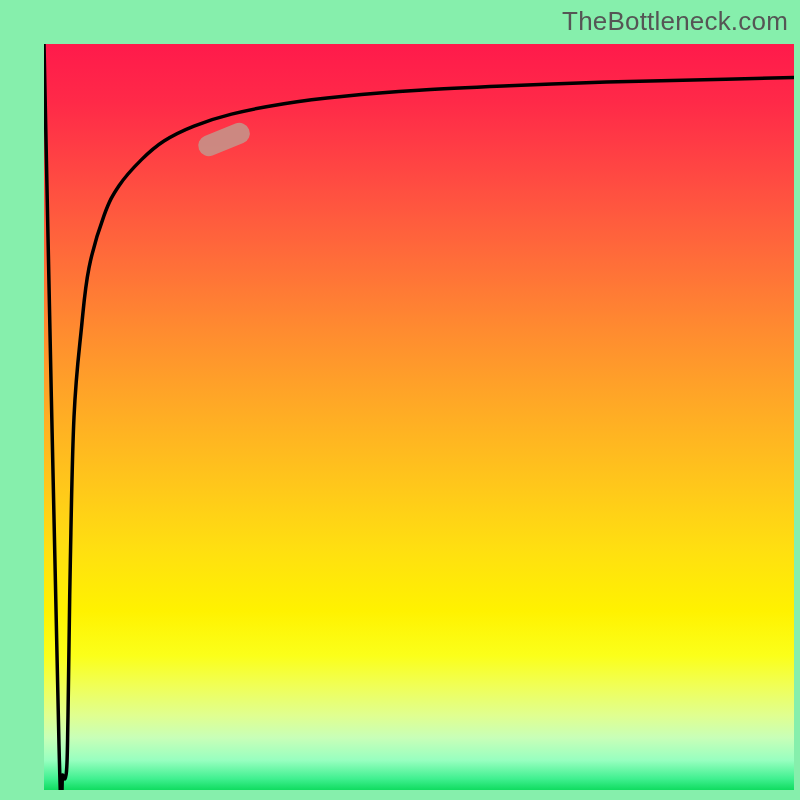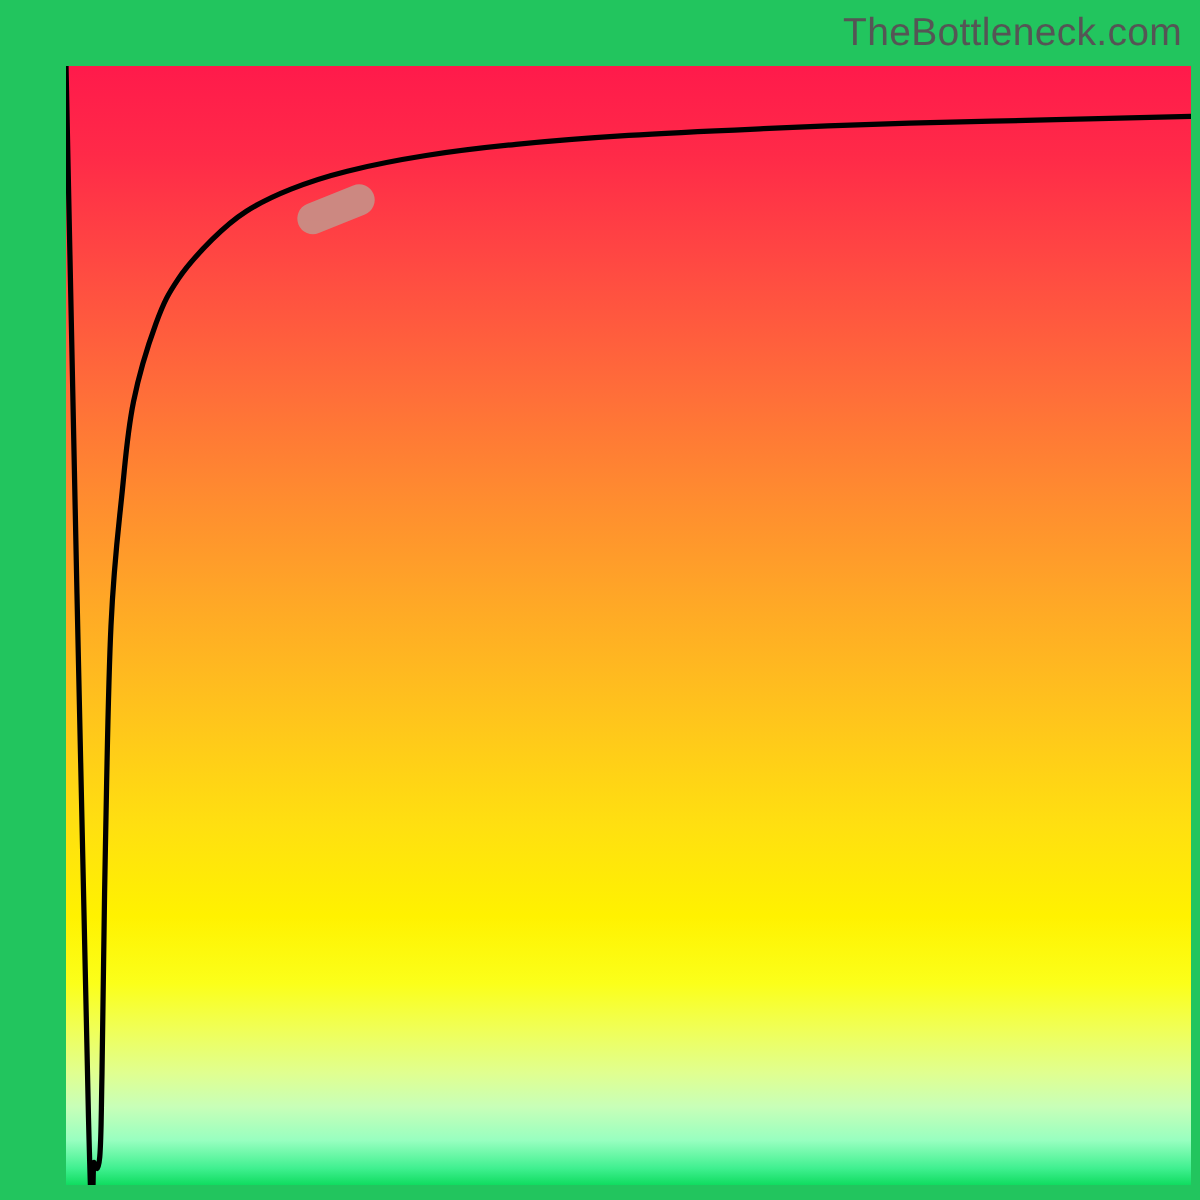--- a/index.html
+++ b/index.html
@@ -1,21 +1,21 @@
 <!DOCTYPE html>
 <html><head>
 <meta charset="utf-8">
 <style>
   * { margin: 0; padding: 0; box-sizing: border-box; }
   html, body { width: 800px; height: 800px; overflow: hidden; background: #000; }
   .canvas {
     position: relative;
     width: 800px;
     height: 800px;
-    background: #22c55e;
+    background: #86efac;
   }
   .watermark {
     position: absolute;
     top: 6px;
     right: 12px;
     font-family: Arial, Helvetica, sans-serif;
     font-size: 26px;
     color: #555;
     font-weight: 400;
     letter-spacing: 0.2px;

